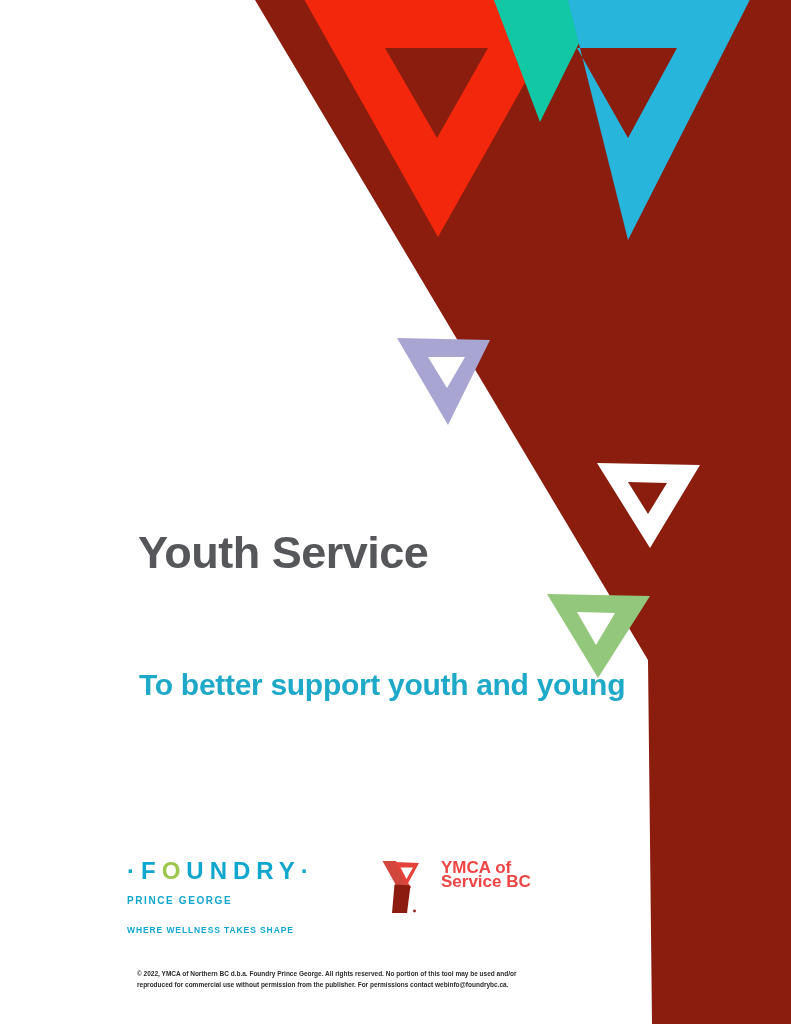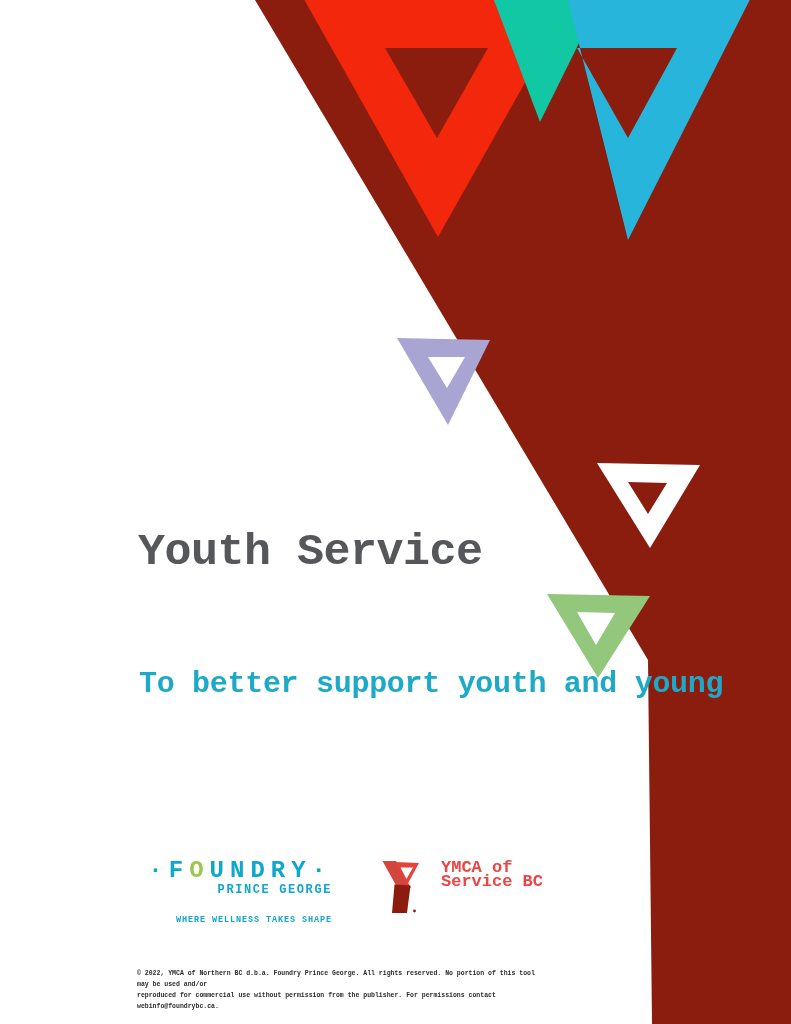--- a/index.html
+++ b/index.html
@@ -1,50 +1,50 @@
 <!DOCTYPE html>
 <html><head>
 <meta charset="utf-8">
 <style>
   html,body{margin:0;padding:0;background:#e9e9e9;}
   .page{
     position:relative;
     width:791px;height:1024px;
     background:#ffffff;
     overflow:hidden;
-    font-family:Liberation Mono, monospace;
+    font-family:Liberation Sans, sans-serif;
     margin:0 auto;
   }
   .deco-svg{position:absolute;left:0;top:0;width:791px;height:1024px;display:block;}
   .title{
     position:absolute;left:138px;top:528px;
     font-size:45px;line-height:50px;font-weight:700;
     letter-spacing:-0.5px;
     color:#56575a;
   }
   .subtitle{
     position:absolute;left:139px;top:668px;
     font-size:30px;line-height:33px;font-weight:700;
     letter-spacing:-0.3px;
     color:#1ea9c9;
   }
   .foundry{
-    position:absolute;left:114px;top:858px;width:218px;
-    text-align:right;
+    position:absolute;left:127px;top:858px;width:218px;
+    text-align:left;
   }
   .foundry-wordmark{
     font-size:24px;line-height:26px;font-weight:700;
     letter-spacing:6px;
     color:#10a7ce;
     white-space:nowrap;
   }
   .foundry-wordmark .green-o{color:#9cc74d;}
   .foundry-city{
-    margin-top:2px;
-    font-size:12px;line-height:9px;font-weight:700;
+    margin-top:12px;
+    font-size:10px;line-height:9px;font-weight:700;
     letter-spacing:1.6px;
     color:#10a7ce;
   }
   .foundry-tagline{
     margin-top:21px;
     font-size:8.5px;line-height:9px;font-weight:700;
     letter-spacing:0.9px;
     color:#10a7ce;
   }
   .ymca-text{

